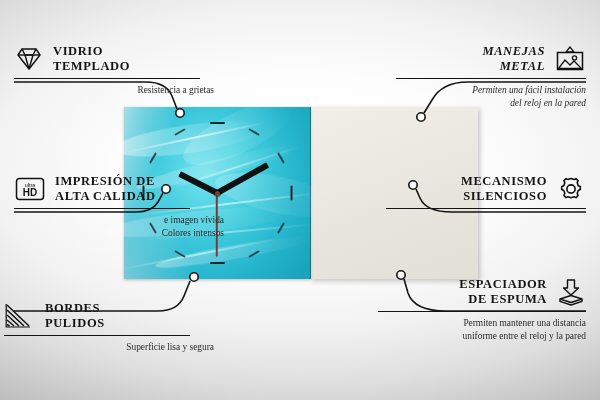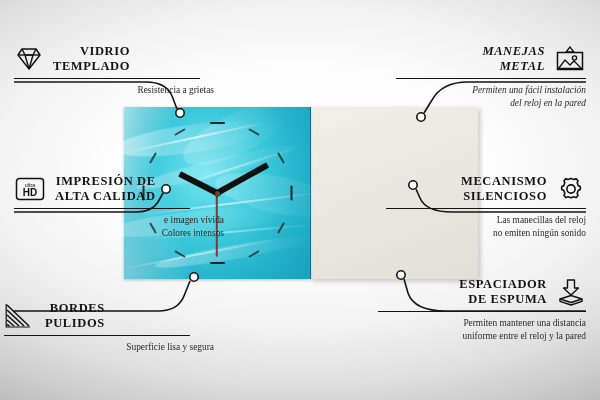--- a/index.html
+++ b/index.html
@@ -48,21 +48,21 @@
   
   .callout{position:absolute;}
   .co-title{
     font-size:12.5px;font-weight:bold;letter-spacing:.6px;color:#141414;
     line-height:1.18;text-transform:uppercase;white-space:nowrap;
   }
   .co-desc{
     font-size:9.4px;color:#2a2a2a;line-height:1.32;white-space:nowrap;
   }
   .rule{height:1.6px;background:#141414;}
-  .left .co-title{text-align:right;}
+  .left .co-title{text-align:left;}
   .left .co-desc{text-align:right;}
   .right .co-title{text-align:right;}
   .right .co-desc{text-align:right;}
   .head{display:flex;align-items:center;gap:9px;}
   .right .head{justify-content:flex-end;}
   .icon{flex:0 0 auto;display:block;}
   svg{display:block;overflow:visible;}
   .leader{position:absolute;left:0;top:0;width:600px;height:400px;pointer-events:none;}
 </style>
 </head>
@@ -235,24 +235,20 @@
       <span class="icon">
         <svg width="30" height="28" viewBox="0 0 30 28">
           <g fill="none" stroke="#111" stroke-width="1.6" stroke-linejoin="round">
             <path d="M15,3.5 l3.1,1 1.9,-.9 2.1,2.1 -.9,1.9 1,3.1 2.1,.9 v3 l-2.1,.9 -1,3.1 .9,1.9 -2.1,2.1 -1.9,-.9 -3.1,1 -3.1,-1 -1.9,.9 -2.1,-2.1 .9,-1.9 -1,-3.1 -2.1,-.9 v-3 l2.1,-.9 1,-3.1 -.9,-1.9 2.1,-2.1 1.9,.9 z"></path>
             <circle cx="15" cy="14" r="4.1"></circle>
           </g>
         </svg>
       </span>
     </div>
     <div class="rule" style="width:200px;margin-top:4px;margin-left:auto;"></div>
-    <div style="margin-top:5px;">
-      <div class="co-desc">Las manecillas del reloj</div>
-      <div class="co-desc">no emiten ningún sonido</div>
-    </div>
   </div>
 
   <div class="callout right" style="left:366px;top:277px;width:220px;">
     <div class="head">
       <div>
         <div class="co-title">ESPACIADOR</div>
         <div class="co-title">DE ESPUMA</div>
       </div>
       <span class="icon">
         <svg width="30" height="28" viewBox="0 0 30 28">

